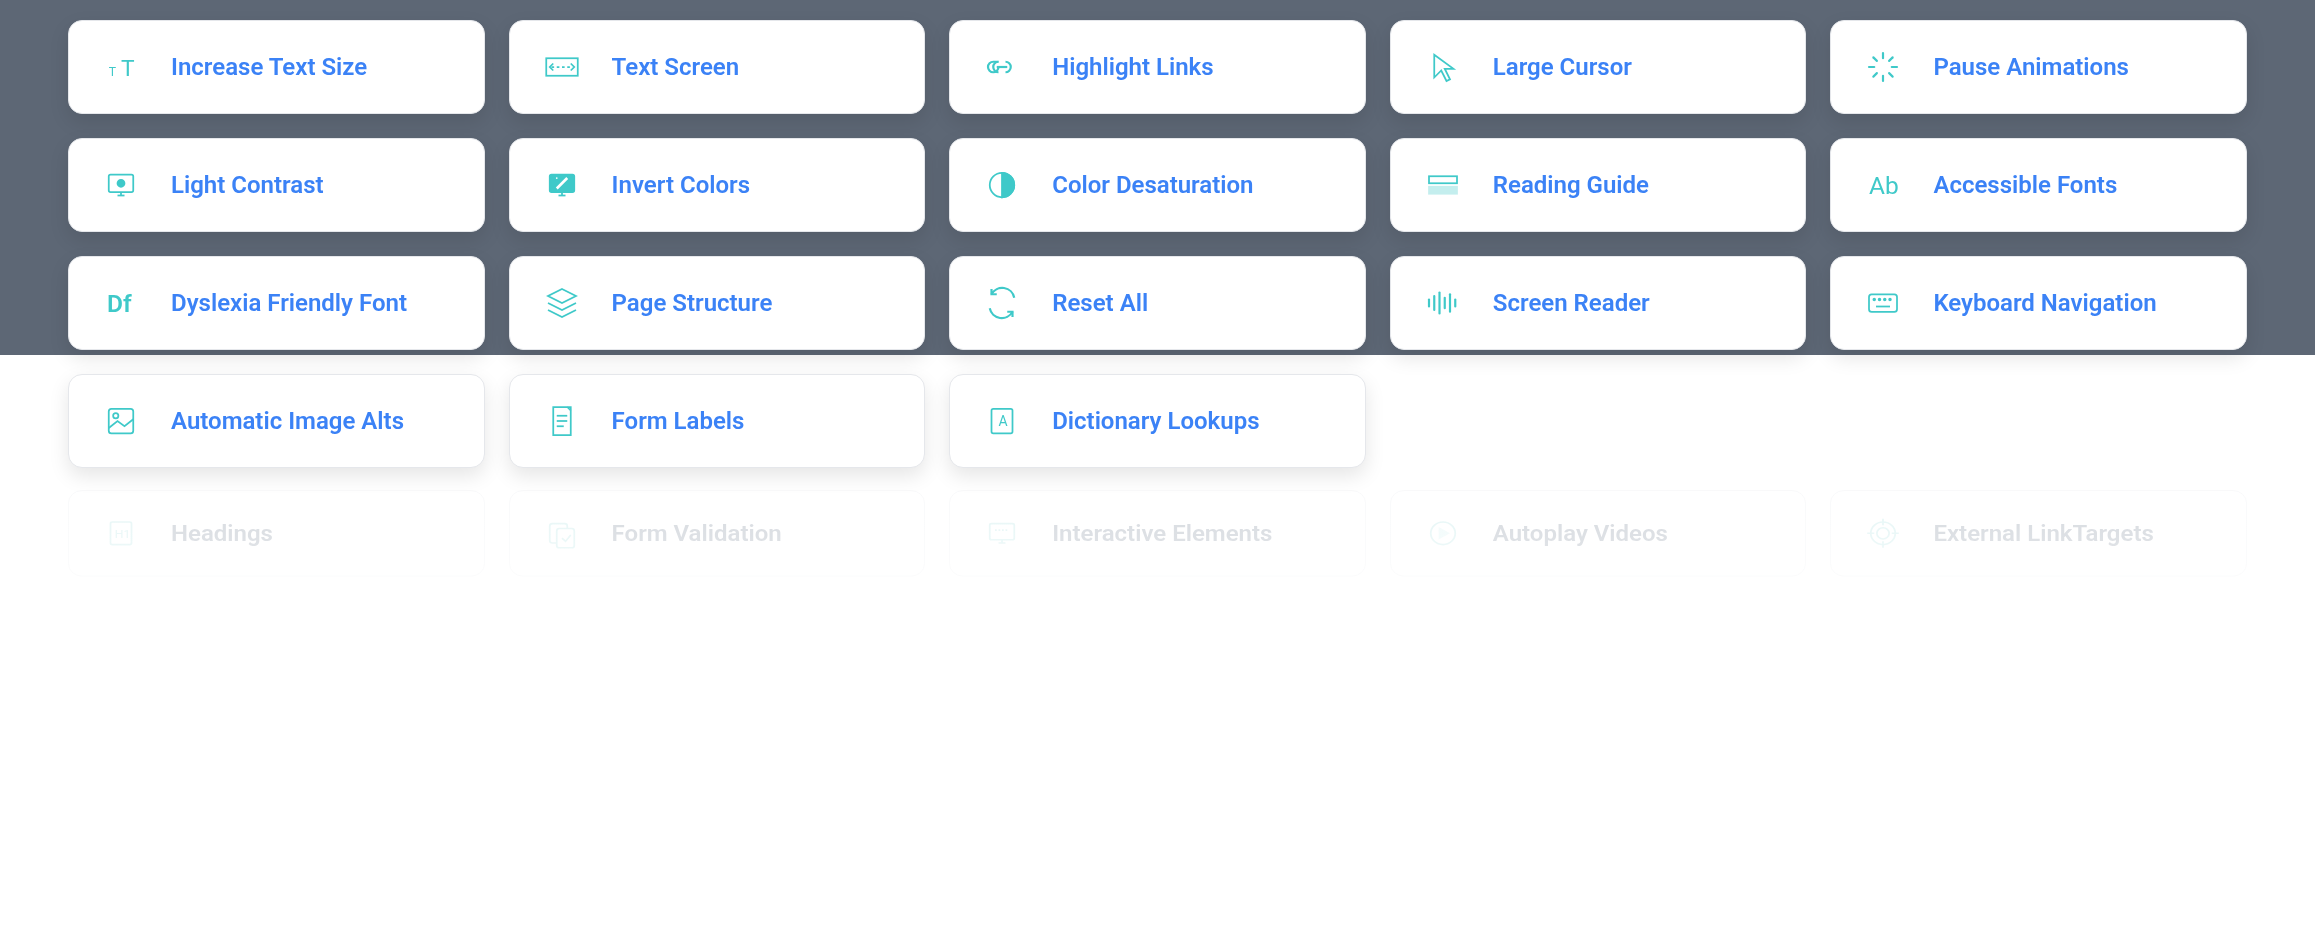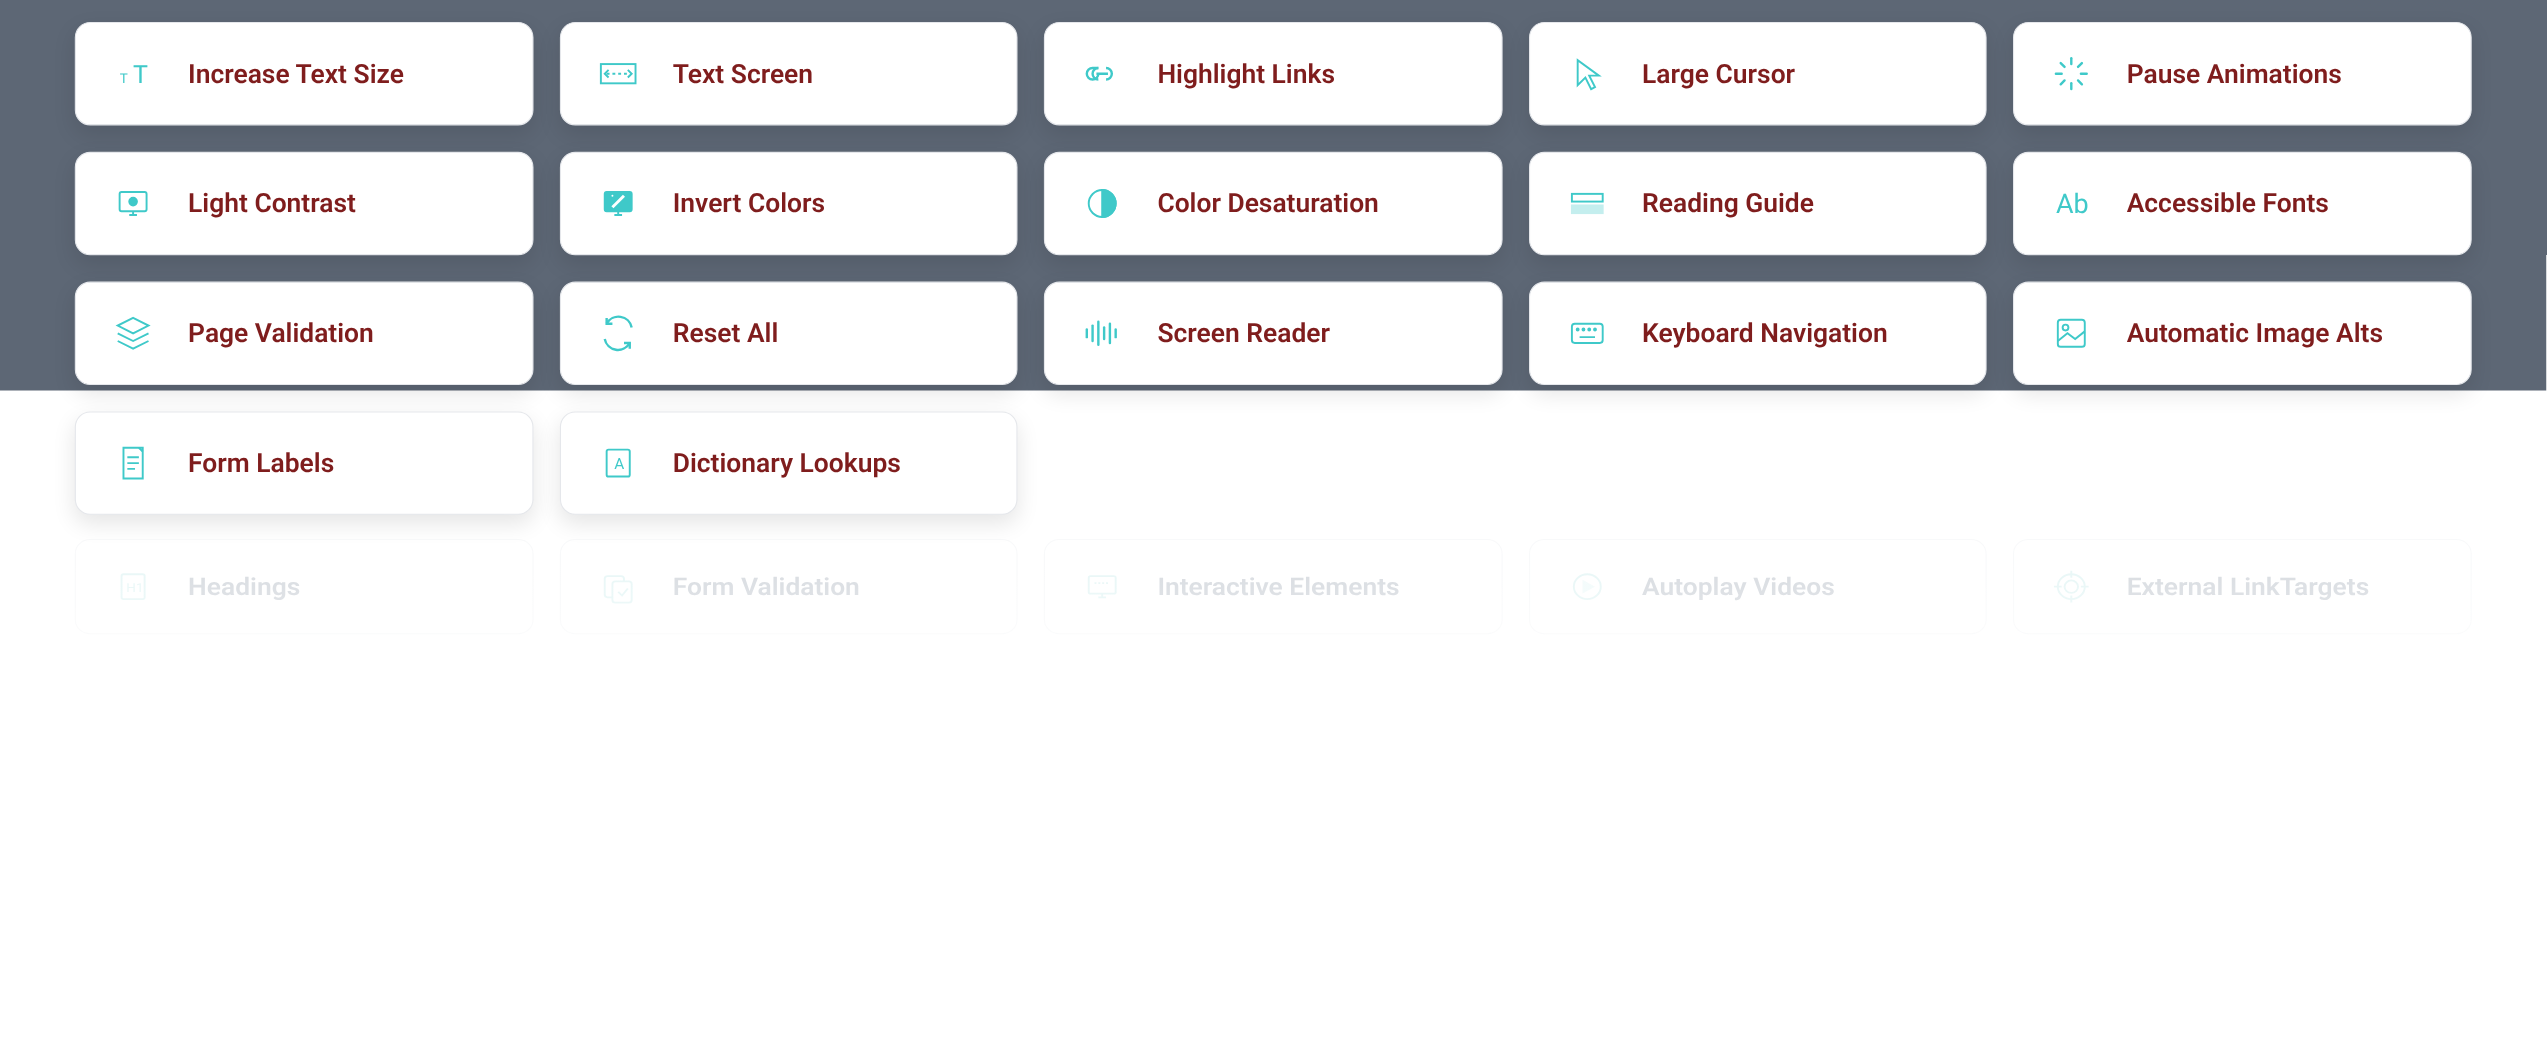--- a/index.html
+++ b/index.html
@@ -44,21 +44,21 @@
     height: 56px;
     flex-shrink: 0;
     display: flex;
     align-items: center;
     justify-content: center;
     margin-right: 22px;
     color: #3fc9c9;
   }
   .card .icon svg { width: 42px; height: 42px; display: block; }
   .card .label {
-    color: #7f1d1d;
+    color: #3b82f6;
     font-size: 24px;
     font-weight: 600;
     line-height: 1.2;
   }
   .reflection {
     position: relative;
     z-index: 1;
     padding: 24px 68px 0 68px;
     display: grid;
     grid-template-columns: repeat(5, 1fr);
@@ -199,30 +199,38 @@
 
   <div class="card">
     <span class="icon">
       <svg viewBox="0 0 48 48" fill="none">
         <text x="8" y="34" font-size="28" fill="currentColor" font-weight="400">Ab</text>
       </svg>
     </span>
     <span class="label">Accessible Fonts</span>
   </div>
 
+  <div class="card">
+    <span class="icon">
+      <svg viewBox="0 0 48 48" fill="none">
+        <text x="8" y="34" font-size="28" fill="currentColor" font-weight="600">Df</text>
+      </svg>
+    </span>
+    <span class="label">Dyslexia Friendly Font</span>
+  </div>
 
   <div class="card">
     <span class="icon">
       <svg viewBox="0 0 48 48" fill="none" stroke="currentColor" stroke-width="2">
         <polygon points="24,8 40,16 24,24 8,16"></polygon>
         <polyline points="8,24 24,32 40,24"></polyline>
         <polyline points="8,32 24,40 40,32"></polyline>
       </svg>
     </span>
-    <span class="label">Page Validation</span>
+    <span class="label">Page Structure</span>
   </div>
 
   <div class="card">
     <span class="icon">
       <svg viewBox="0 0 48 48" fill="none" stroke="currentColor" stroke-width="2.5">
         <path d="M38 18 A14 14 0 0 0 12 14"></path>
         <polyline points="12,8 12,14 18,14"></polyline>
         <path d="M10 30 A14 14 0 0 0 36 34"></path>
         <polyline points="36,40 36,34 30,34"></polyline>
       </svg>

